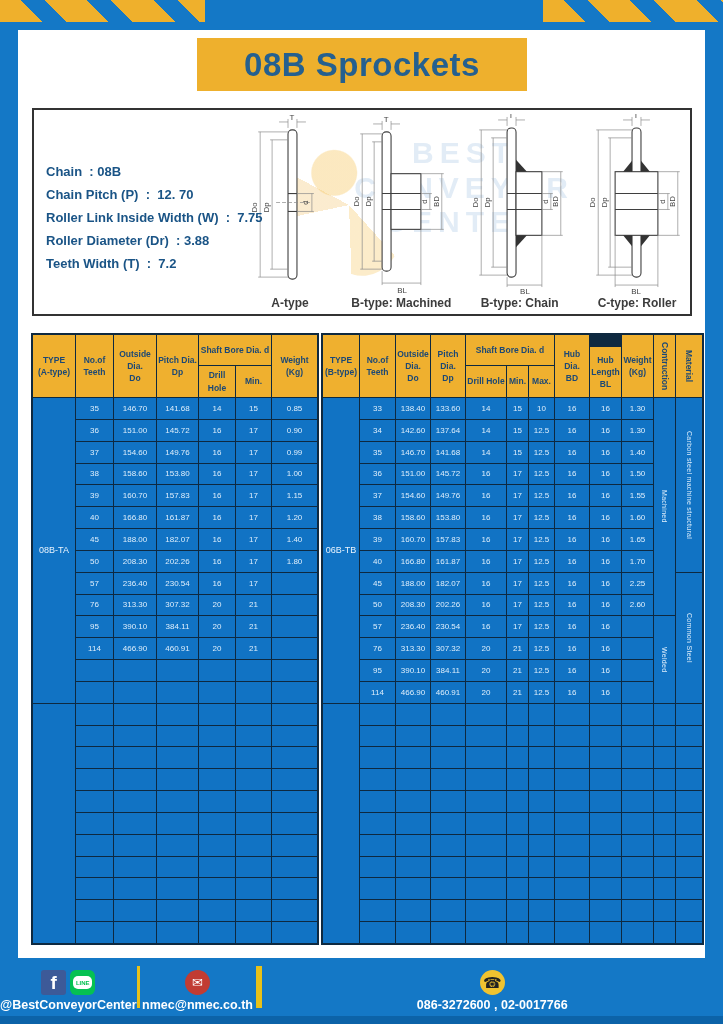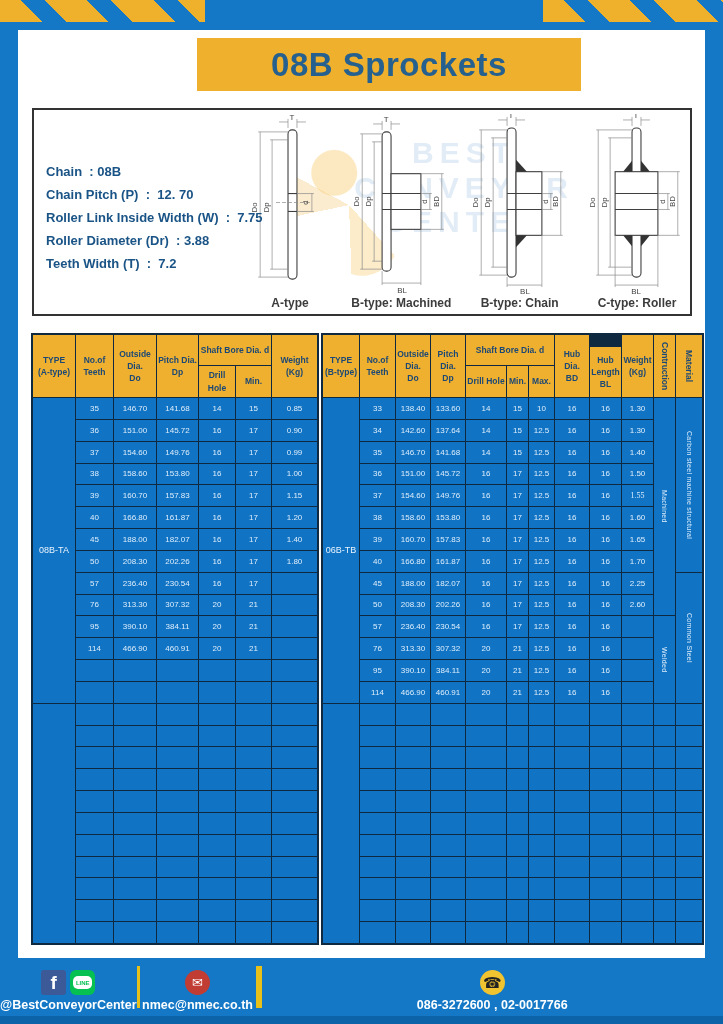--- a/index.html
+++ b/index.html
@@ -7,21 +7,21 @@
         font-family:"Liberation Sans",sans-serif;}
   
   .stripe-band{position:absolute;left:0;top:0;width:723px;height:22px;background:#1478c6;}
   .stripes{position:absolute;top:0;height:22px;
         background:repeating-linear-gradient(45deg,#efb02c 0 30px,#1478c6 30px 47px);}
   .s-left{left:0;width:205px;}
   .s-right{left:543px;width:180px;}
   
   .panel{position:absolute;left:18px;top:30px;width:687px;height:928px;background:#ffffff;}
   
-  .title-banner{position:absolute;left:197px;top:38px;width:384px;height:53px;background:#eeb02d;
+  .title-banner{position:absolute;left:197px;top:38px;width:330px;height:53px;background:#eeb02d;
         display:flex;align-items:center;justify-content:center;}
   .title-banner span{color:#25608f;font-weight:bold;font-size:33px;letter-spacing:.5px;}
   
   .spec-box{position:absolute;left:32px;top:108px;width:656px;height:204px;background:#fff;
         border:2px solid #333;overflow:hidden;}
   .wm{position:absolute;left:290px;top:26px;width:280px;text-align:center;
         color:rgba(110,160,210,.20);font-weight:bold;font-size:30px;line-height:1.15;
         letter-spacing:6px;z-index:0;}
   .wm-bird{position:absolute;left:255px;top:30px;width:120px;height:130px;z-index:0;
         background:radial-gradient(circle at 30% 30%,rgba(246,196,90,.38) 0 18%,transparent 19%),
@@ -465,21 +465,21 @@
       <div class="bc" style="grid-area: 6 / 9 / span 1 / span 1;">16</div>
       <div class="bc" style="grid-area: 6 / 10 / span 1 / span 1;">1.50</div>
       <div class="bc" style="grid-area: 7 / 2 / span 1 / span 1;">37</div>
       <div class="bc" style="grid-area: 7 / 3 / span 1 / span 1;">154.60</div>
       <div class="bc" style="grid-area: 7 / 4 / span 1 / span 1;">149.76</div>
       <div class="bc" style="grid-area: 7 / 5 / span 1 / span 1;">16</div>
       <div class="bc" style="grid-area: 7 / 6 / span 1 / span 1;">17</div>
       <div class="bc" style="grid-area: 7 / 7 / span 1 / span 1;">12.5</div>
       <div class="bc" style="grid-area: 7 / 8 / span 1 / span 1;">16</div>
       <div class="bc" style="grid-area: 7 / 9 / span 1 / span 1;">16</div>
-      <div class="bc" style="grid-area: 7 / 10 / span 1 / span 1; font-family: Liberation Serif, serif;">1.55</div>
+      <div class="bc" style="grid-area: 7 / 10 / span 1 / span 1;">1.55</div>
       <div class="bc" style="grid-area: 8 / 2 / span 1 / span 1;">38</div>
       <div class="bc" style="grid-area: 8 / 3 / span 1 / span 1;">158.60</div>
       <div class="bc" style="grid-area: 8 / 4 / span 1 / span 1;">153.80</div>
       <div class="bc" style="grid-area: 8 / 5 / span 1 / span 1;">16</div>
       <div class="bc" style="grid-area: 8 / 6 / span 1 / span 1;">17</div>
       <div class="bc" style="grid-area: 8 / 7 / span 1 / span 1;">12.5</div>
       <div class="bc" style="grid-area: 8 / 8 / span 1 / span 1;">16</div>
       <div class="bc" style="grid-area: 8 / 9 / span 1 / span 1;">16</div>
       <div class="bc" style="grid-area: 8 / 10 / span 1 / span 1;">1.60</div>
       <div class="bc" style="grid-area: 9 / 2 / span 1 / span 1;">39</div>

